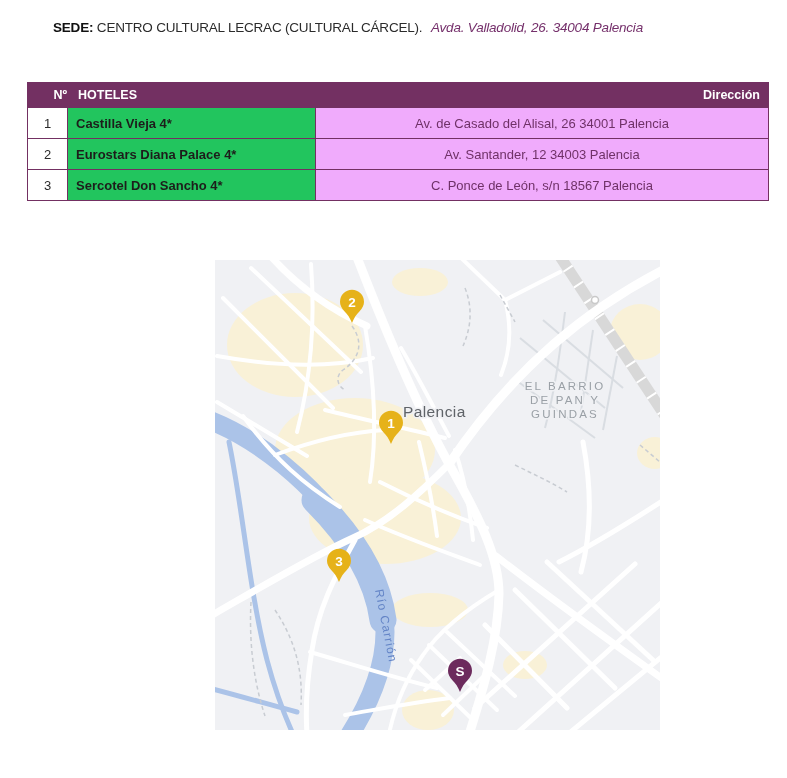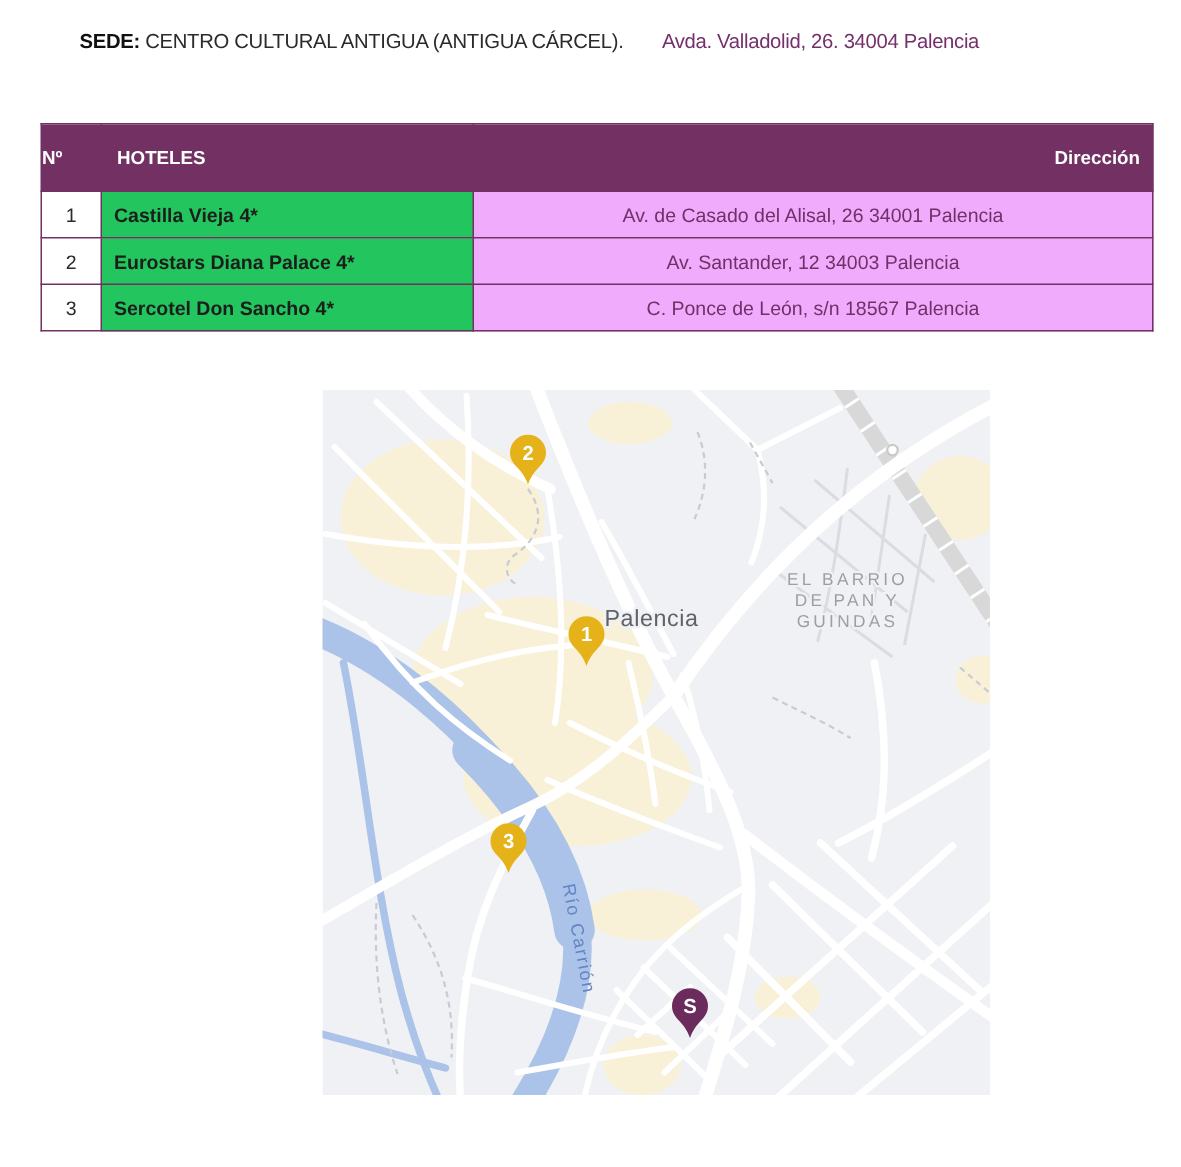--- a/index.html
+++ b/index.html
@@ -4,35 +4,35 @@
 <style>
   html,body{margin:0;padding:0;background:#ffffff;}
   .page{
     position:relative;width:787px;height:778px;background:#ffffff;overflow:hidden;
     font-family:"Liberation Sans",sans-serif;color:#231f20;
   }
   
   .doc-line{position:absolute;left:25px;top:20px;font-size:13.5px;letter-spacing:-0.2px;white-space:nowrap;}
   .doc-line .lbl{font-weight:bold;color:#111111;margin-left:28px;}
   .doc-line .venue{color:#2b2b2b;}
-  .doc-line .addr{color:#75306B;margin-left:22px;}
+  .doc-line .addr{color:#75306B;font-style:italic;margin-left:5px;}
   
   table.hotels{
     position:absolute;left:27px;top:82px;width:741px;
     border-collapse:collapse;table-layout:fixed;
     font-size:13px;
   }
   table.hotels col.c-num{width:40px;}
   table.hotels col.c-hotel{width:248px;}
   table.hotels col.c-addr{width:453px;}
   table.hotels th{
     background:#733062;color:#ffffff;font-size:12.5px;font-weight:bold;
-    height:24px;padding:10px 8px;border:1px solid #733062;
+    height:24px;padding:0 8px;border:1px solid #733062;
   }
-  table.hotels th.h-num{text-align:left;padding:0;}
+  table.hotels th.h-num{text-align:right;padding:0;}
   table.hotels th.h-hotel{text-align:left;padding-left:10px;}
   table.hotels th.h-addr{text-align:right;}
   table.hotels td{border:1px solid #733062;height:30px;padding:0 8px;}
   td.cell-num{text-align:center;color:#2b2b2b;background:#ffffff;padding:0;}
   td.cell-hotel{background:#22c55e;font-weight:bold;color:#1d1d1b;padding-left:10px;}
   td.cell-addr{text-align:center;color:#6F3167;background:#f0abfc;}
   
   .map-wrap{position:absolute;left:215px;top:260px;width:445px;height:470px;}
   .map-wrap svg{display:block;}
   text.city{font-size:15.5px;fill:#5f6368;letter-spacing:0.4px;paint-order:stroke;stroke:#f0f1f4;stroke-width:3px;}
@@ -40,21 +40,21 @@
   text.river{font-size:12px;fill:#6384c6;letter-spacing:1.2px;paint-order:stroke;stroke:#abc3e8;stroke-width:0px;}
   text.pin-label{font-size:13.5px;font-weight:bold;fill:#ffffff;text-anchor:middle;}
 </style>
 </head>
 <body>
 
 <div class="page">
 
   <div class="doc-line">
     <span class="lbl">SEDE:</span>
-    <span class="venue">CENTRO CULTURAL ANTIGUA (ANTIGUA CÁRCEL).</span>
+    <span class="venue">CENTRO CULTURAL LECRAC (CULTURAL CÁRCEL).</span>
     <span class="addr">Avda. Valladolid, 26. 34004 Palencia</span>
   </div>
 
   <table class="hotels">
     <colgroup>
         <col class="c-num">
         <col class="c-hotel">
         <col class="c-addr">
       </colgroup>
     <thead>

